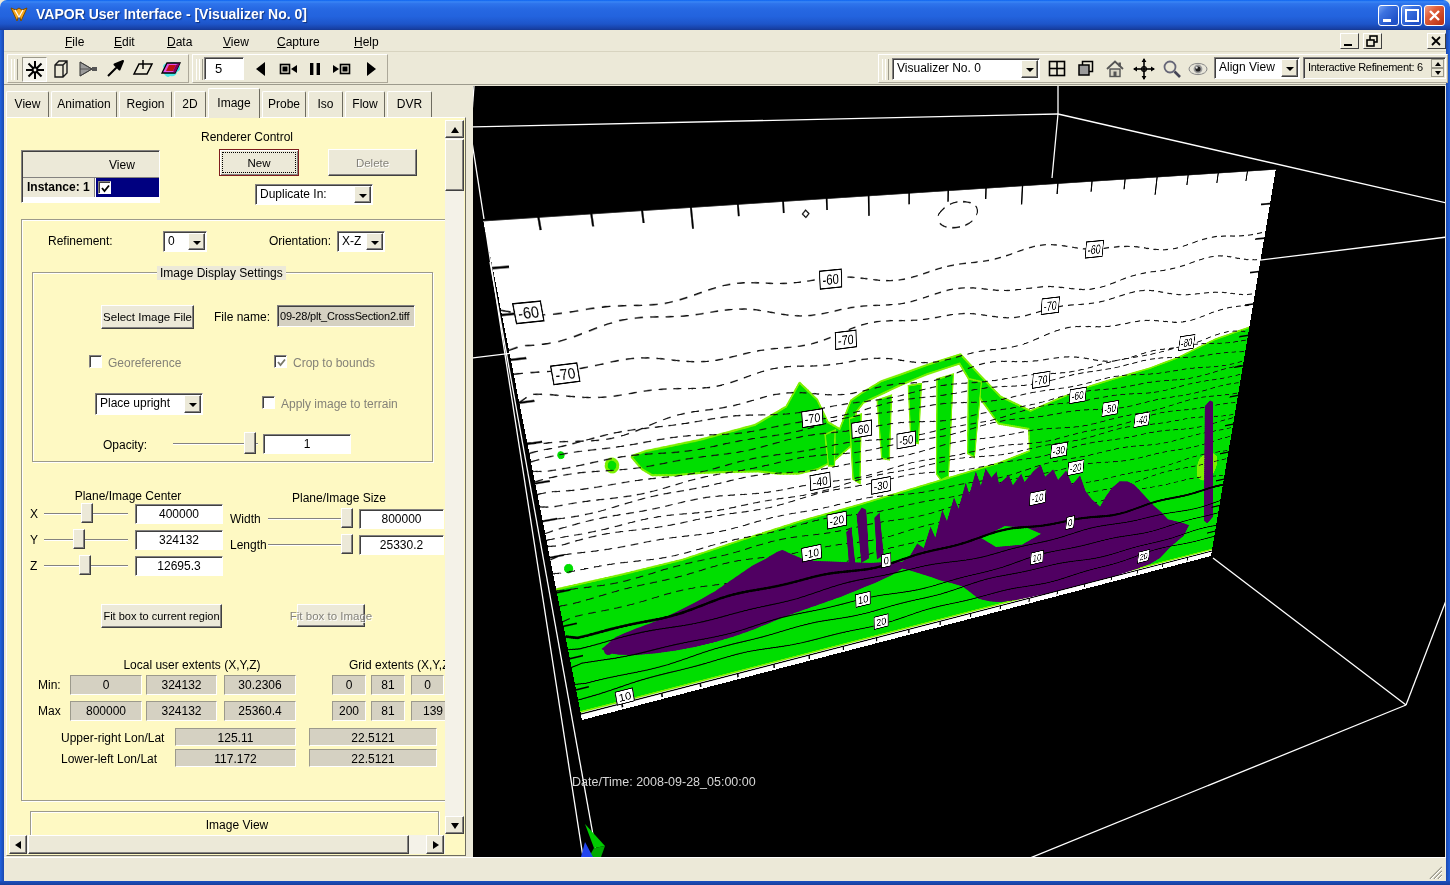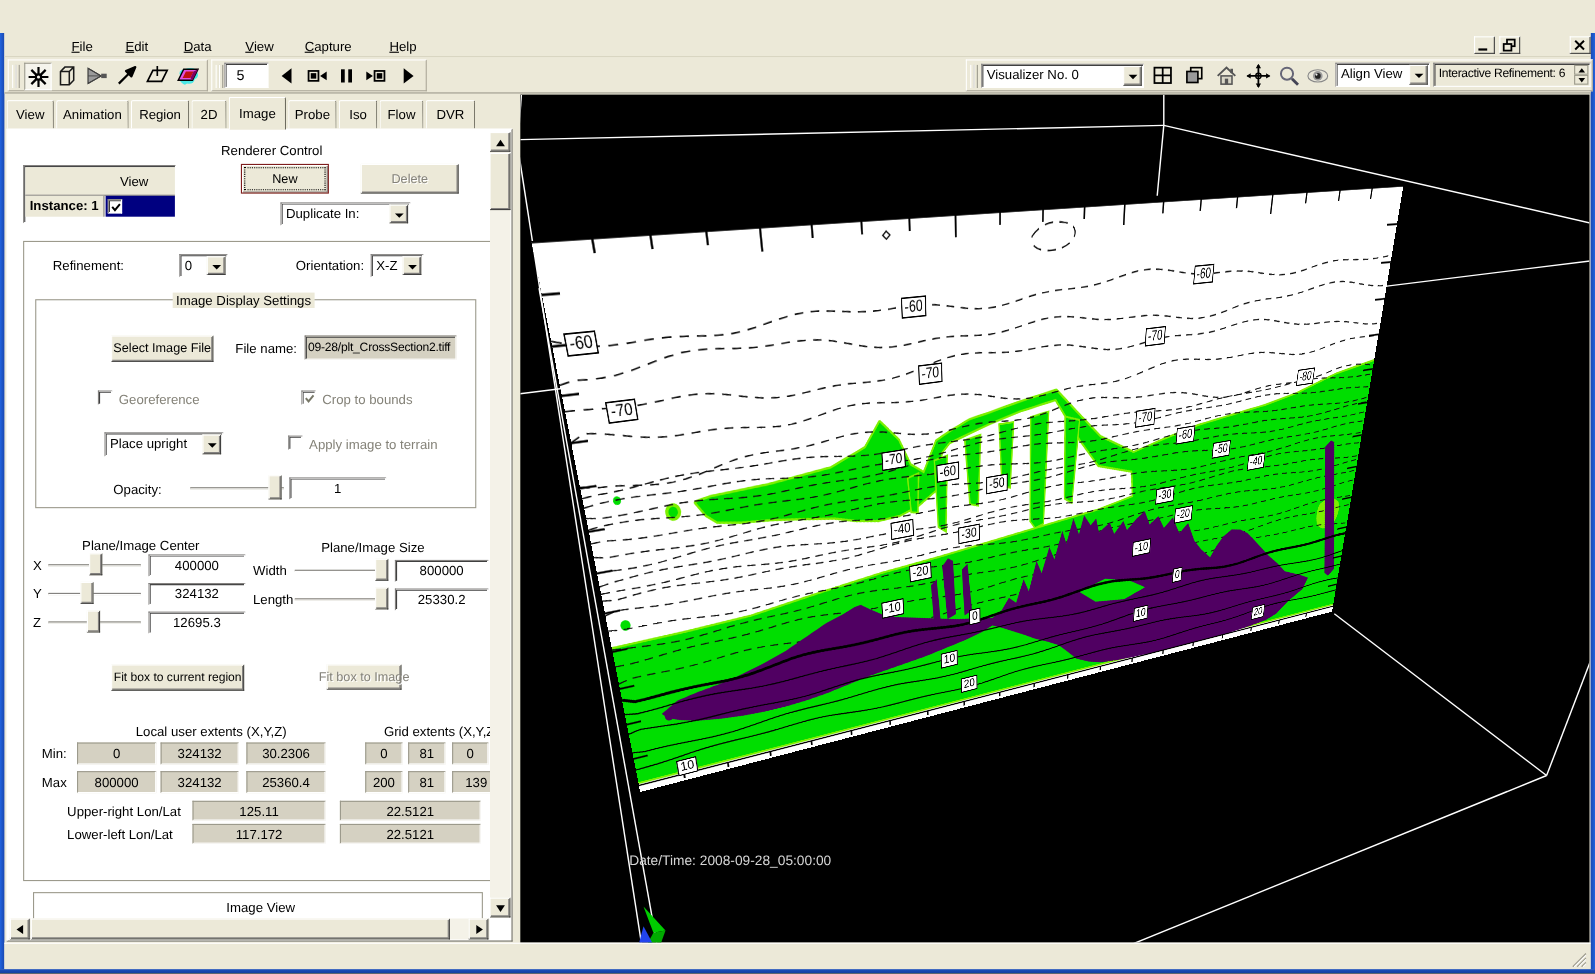--- a/index.html
+++ b/index.html
@@ -36,21 +36,21 @@
   .tbtn svg{position:absolute;left:1px;top:1px;}
   .field{background:#fff;border-top:1px solid #848280;border-left:1px solid #848280;border-bottom:1px solid #fff;border-right:1px solid #fff;box-shadow:inset 1px 1px 0 #404040;position:absolute;}
   .combo{position:absolute;background:#fff;border-top:1px solid #848280;border-left:1px solid #848280;border-bottom:1px solid #fff;border-right:1px solid #fff;box-shadow:inset 1px 1px 0 #404040;}
   .combo .ctext{position:absolute;left:4px;top:2px;font-size:12px;white-space:nowrap;}
   .combo .cbtn{position:absolute;right:1px;top:1px;bottom:1px;width:17px;background:#ECE9D8;border-top:1px solid #fff;border-left:1px solid #fff;border-right:1px solid #404040;border-bottom:1px solid #404040;box-shadow:inset -1px -1px 0 #848280;}
   .combo .cbtn:after{content:"";position:absolute;left:4px;top:7px;border-left:4px solid transparent;border-right:4px solid transparent;border-top:4px solid #000;}
   
   .tab{position:absolute;top:91px;height:26px;background:#ECE9D8;border-top:1px solid #fff;border-left:1px solid #fff;border-right:1px solid #6E6C60;border-radius:2px 2px 0 0;text-align:center;font-size:12px;padding-top:5px;}
   .tab.active{top:88px;height:30px;padding-top:7px;z-index:5;}
   
-  .panel{position:absolute;left:6px;top:117px;width:460px;height:739px;background:#ffffff;border-top:1px solid #fff;border-left:1px solid #fff;border-right:1px solid #6E6C60;border-bottom:1px solid #6E6C60;z-index:4;}
+  .panel{position:absolute;left:6px;top:117px;width:460px;height:739px;background:#fef9c3;border-top:1px solid #fff;border-left:1px solid #fff;border-right:1px solid #6E6C60;border-bottom:1px solid #6E6C60;z-index:4;}
   .lbl{position:absolute;font-size:12px;white-space:nowrap;}
   .lbl.c{text-align:center;}
   .lbl.r{text-align:right;}
   .lbl.dis{color:#848278;}
   .btn{position:absolute;background:#ECE9D8;border-top:1px solid #fff;border-left:1px solid #fff;border-right:1px solid #404040;border-bottom:1px solid #404040;box-shadow:inset -1px -1px 0 #848280;text-align:center;font-size:11.5px;font-family:"Liberation Sans",sans-serif;padding:0;white-space:nowrap;display:flex;align-items:center;justify-content:center;}
   .btn.focus{border:1px solid #7f1d1d;box-shadow:inset 1px 1px 0 #fff,inset -1px -1px 0 #848280;}
   .btn.focus:after{content:"";position:absolute;left:2px;top:2px;right:2px;bottom:2px;border:1px dotted #000;}
   .btn.dis{color:#84827A;text-shadow:1px 1px 0 #fff;}
   .etched{position:absolute;border:1px solid #9C9A8C;box-shadow:inset 1px 1px 0 #fff, 1px 1px 0 #fff;}
   .gtitle{position:absolute;background:#ECE9D8;padding:0 3px;font-size:12px;white-space:nowrap;}
@@ -75,20 +75,42 @@
   .clabel{position:absolute;border:1px solid #000;background:#fff;color:#000;font-size:11px;line-height:12px;padding:0 2px;white-space:nowrap;transform:translate(-50%,-50%);font-family:"Liberation Sans",sans-serif;}
   #datetime{position:absolute;left:99px;top:689px;z-index:3;color:#D6D6D6;font-size:12.5px;}
   #axisglyph{position:absolute;left:108px;top:738px;z-index:3;}
   .statusbar{position:absolute;left:4px;top:857px;width:1442px;height:24px;background:#ECE9D8;border-top:1px solid #fff;}
 </style>
 </head>
 <body>
 
 <div id="window">
 
+  <div class="titlebar">
+    <svg class="appicon" viewBox="0 0 20 20">
+      <path d="M2,3 L8,16 L10,10 L12,16 L18,3 L13,5 L10,3 L7,5 Z" fill="#F6A821" stroke="#7A4A00" stroke-width="1"></path>
+      <path d="M6,5 L10,12 L14,5" fill="none" stroke="#fff" stroke-width="1.2"></path>
+    </svg>
+    <span class="title">VAPOR User Interface - [Visualizer No. 0]</span>
+    <div class="winbtn min">
+      <svg width="21" height="21">
+          <rect x="4" y="13" width="8" height="3" fill="#fff"></rect>
+        </svg>
+    </div>
+    <div class="winbtn max">
+      <svg width="21" height="21">
+          <rect x="4" y="4" width="12" height="11" fill="none" stroke="#fff" stroke-width="2"></rect>
+        </svg>
+    </div>
+    <div class="winbtn close">
+      <svg width="21" height="21">
+          <path d="M5,5 L14,14 M14,5 L5,14" stroke="#fff" stroke-width="2.4"></path>
+        </svg>
+    </div>
+  </div>
   <div class="frame l"></div>
   <div class="frame r"></div>
   <div class="frame b"></div>
 
   <div class="menubar">
     <div class="menuitem" style="left:55px"><u>F</u>ile</div>
     <div class="menuitem" style="left:104px"><u>E</u>dit</div>
     <div class="menuitem" style="left:157px"><u>D</u>ata</div>
     <div class="menuitem" style="left:213px"><u>V</u>iew</div>
     <div class="menuitem" style="left:267px"><u>C</u>apture</div>

